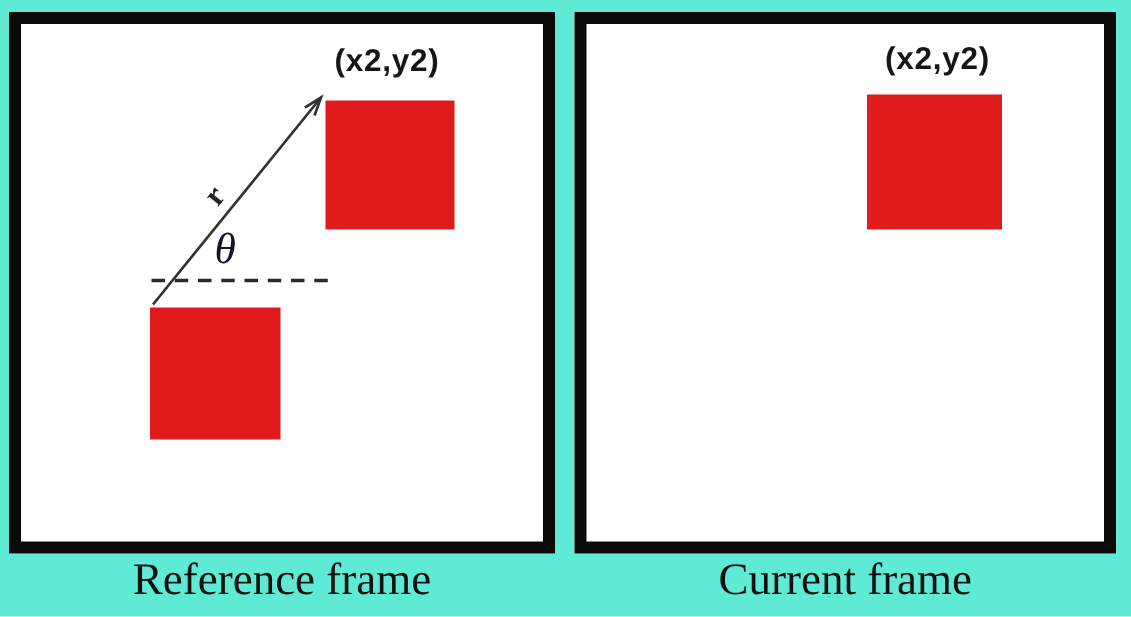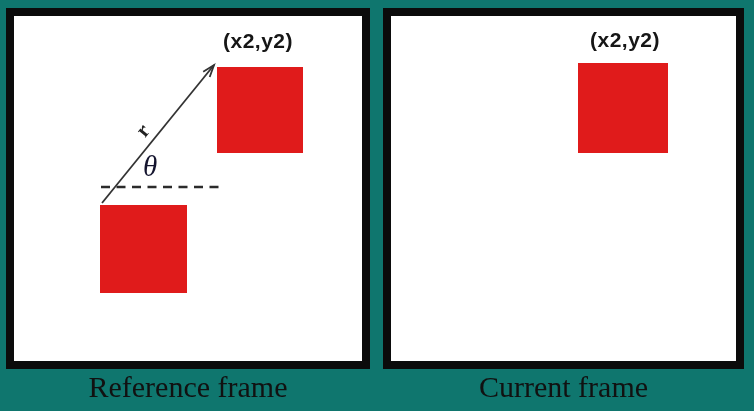--- a/index.html
+++ b/index.html
@@ -7,21 +7,21 @@
     --border: #0b0b0b;
     --dash: #2b2b2b;
     --text: #1a1a1a;
   }
   * { box-sizing: border-box; }
   html, body { margin: 0; padding: 0; background: #fff; }
   .canvas {
     position: relative;
     width: 754px;
     height: 411px;
-    background: #0f766e;
+    background: #5eead4;
     overflow: hidden;
     font-family: "Liberation Sans", sans-serif;
     color: var(--text);
   }
   .frame {
     position: absolute;
     top: 8px;
     height: 361px;
     border: 8px solid var(--border);
     background: #fff;

